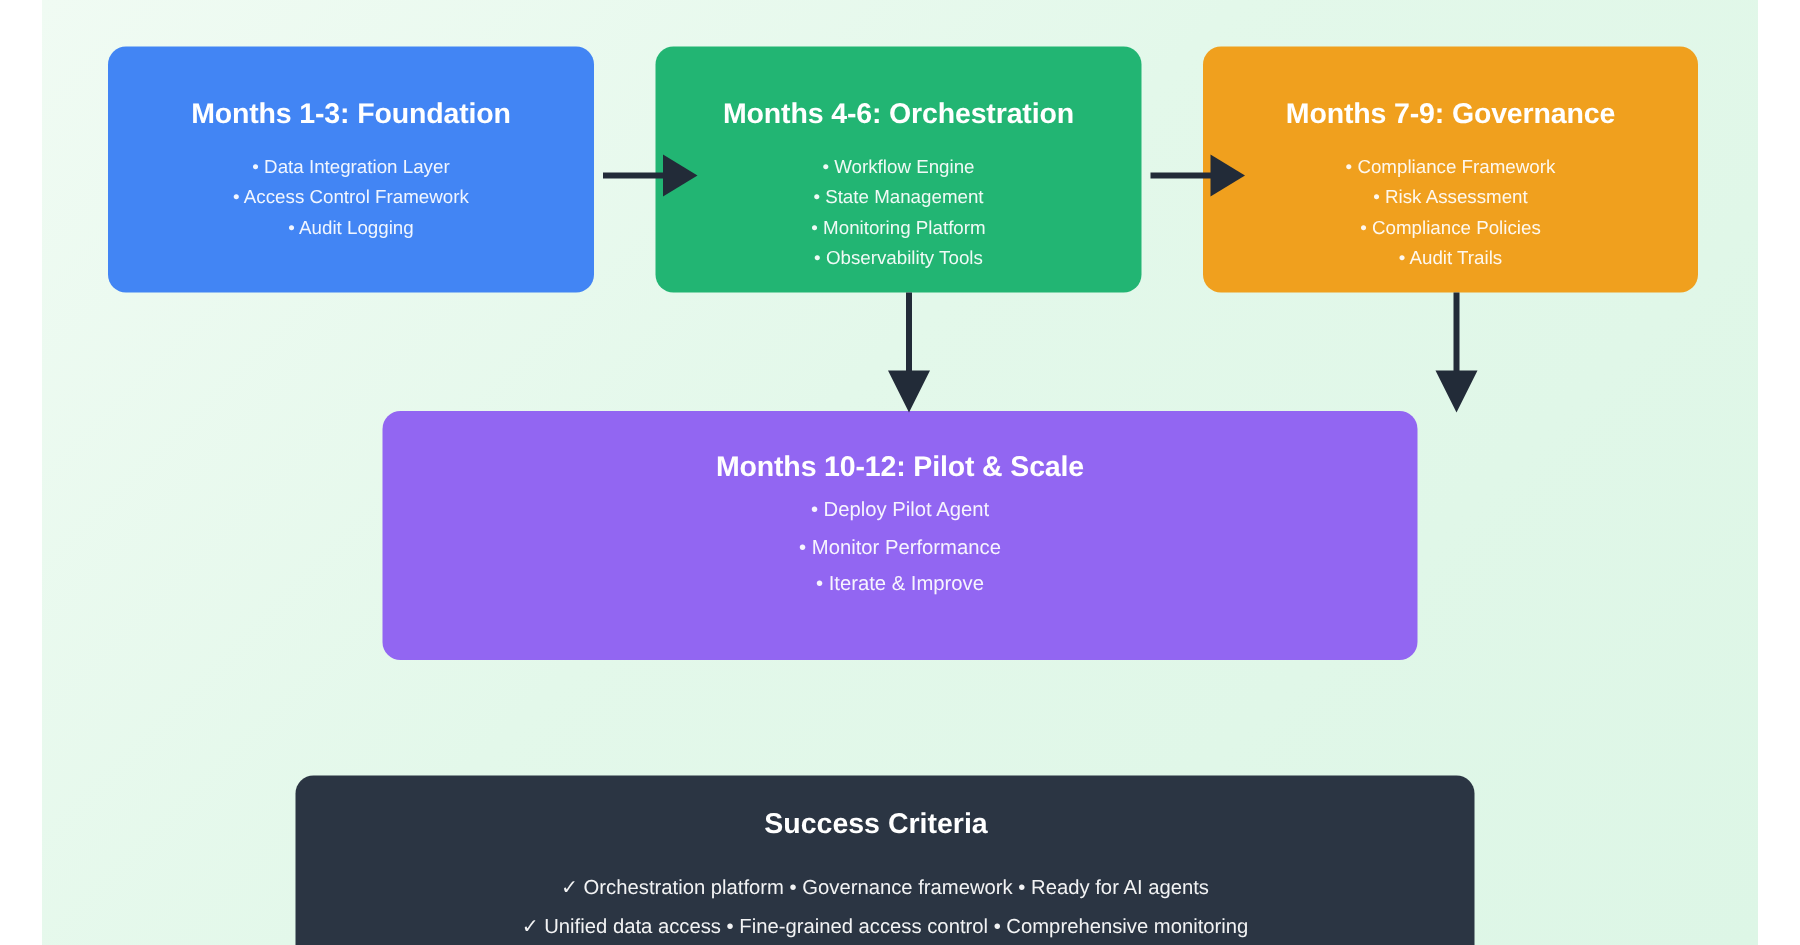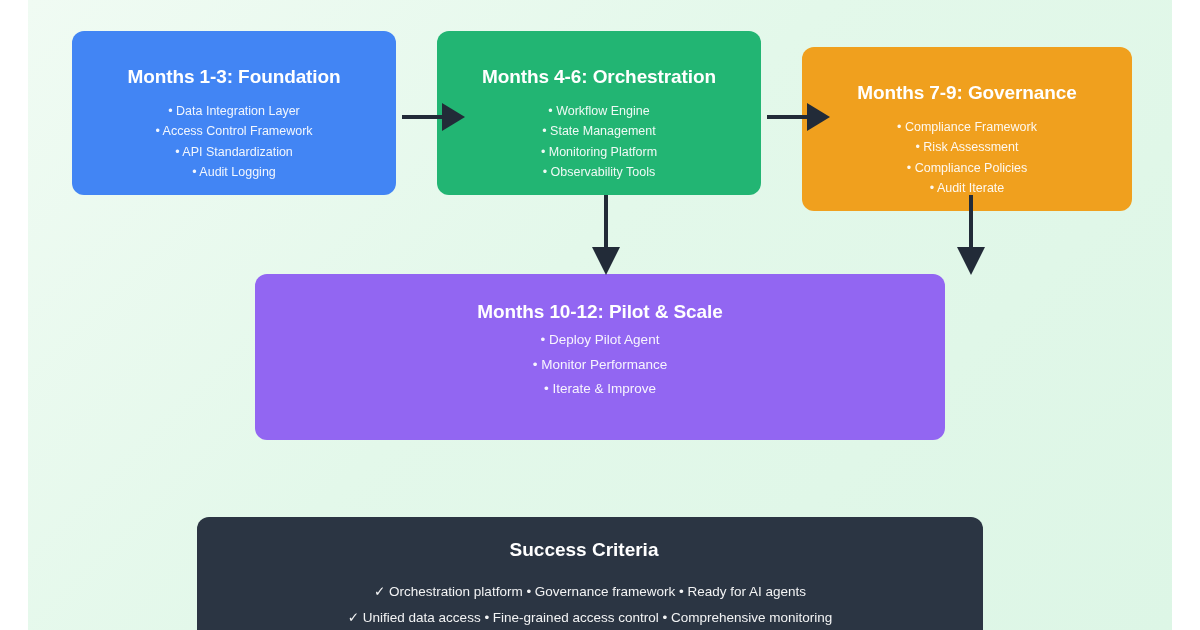--- a/index.html
+++ b/index.html
@@ -56,21 +56,21 @@
   }
   .phase-items li {
     font-size: 12.5px;
     line-height: 20.4px;
     color: rgba(255,255,255,0.93);
     white-space: nowrap;
   }
 
   #box-foundation   { left: 44px;  top: 31px;  width: 324px; height: 164px; background: #4285f4; }
   #box-orchestration{ left: 409px; top: 31px; width: 324px; height: 164px; background: #22b573; }
-  #box-governance   { left: 774px; top: 31px; width: 330px; height: 164px; background: #f0a01e; margin-top: 16px; }
+  #box-governance   { left: 774px; top: 31px; width: 330px; height: 164px; background: #f0a01e; }
 
   #box-pilot {
     left: 227px;
     top: 274px;
     width: 690px;
     height: 166px;
     background: #9266f2;
     padding-top: 26px;
   }
   #box-pilot .phase-title { font-size: 19px; margin-bottom: 4px; }
@@ -158,42 +158,41 @@
 <body>
 
 <div id="canvas">
   <div id="stage">
 
     <div class="phase-box" id="box-foundation">
       <div class="phase-title">Months 1-3: Foundation</div>
       <ul class="phase-items">
         <li>• Data Integration Layer</li>
         <li>• Access Control Framework</li>
-        <li>• API Standardization</li>
         <li>• Audit Logging</li>
       </ul>
     </div>
 
     <div class="phase-box" id="box-orchestration">
       <div class="phase-title">Months 4-6: Orchestration</div>
       <ul class="phase-items">
         <li>• Workflow Engine</li>
         <li>• State Management</li>
         <li>• Monitoring Platform</li>
         <li>• Observability Tools</li>
       </ul>
     </div>
 
     <div class="phase-box" id="box-governance">
       <div class="phase-title">Months 7-9: Governance</div>
       <ul class="phase-items">
         <li>• Compliance Framework</li>
         <li>• Risk Assessment</li>
         <li>• Compliance Policies</li>
-        <li>• Audit Iterate</li>
+        <li>• Audit Trails</li>
       </ul>
     </div>
 
     <div class="phase-box" id="box-pilot">
       <div class="phase-title">Months 10-12: Pilot &amp; Scale</div>
       <ul class="phase-items">
         <li>• Deploy Pilot Agent</li>
         <li>• Monitor Performance</li>
         <li>• Iterate &amp; Improve</li>
       </ul>

